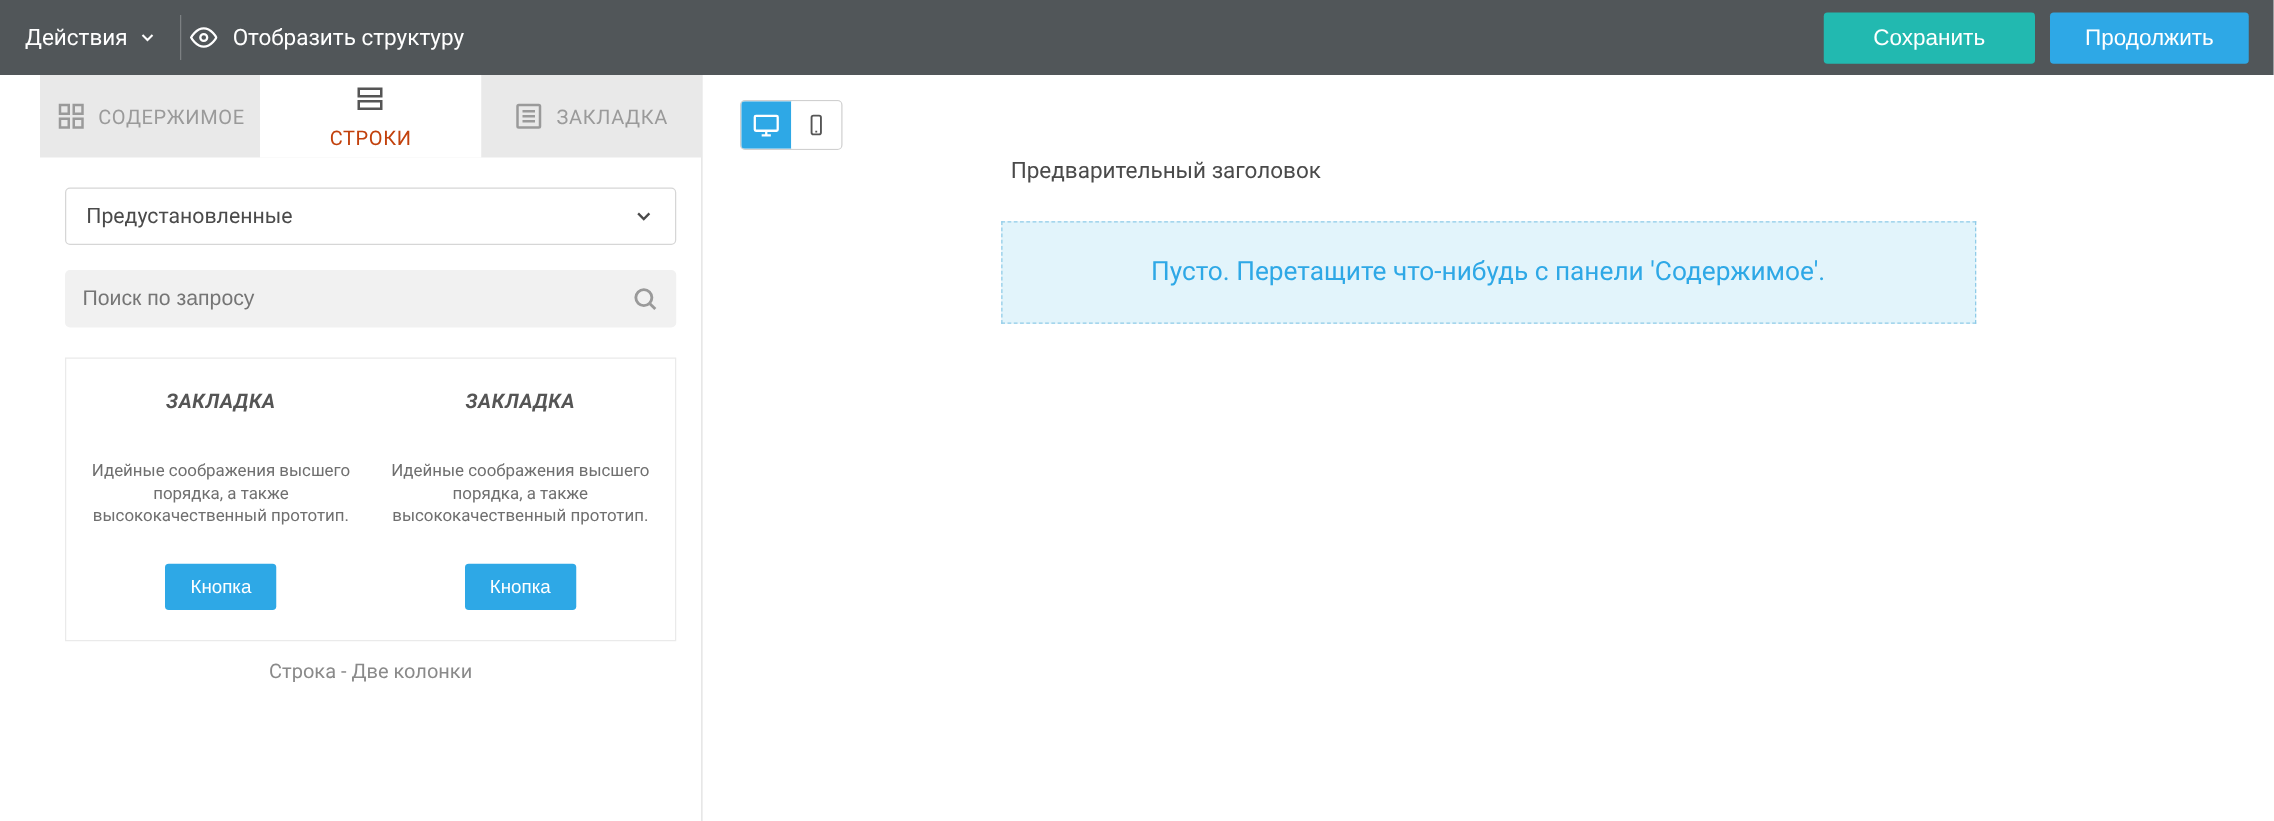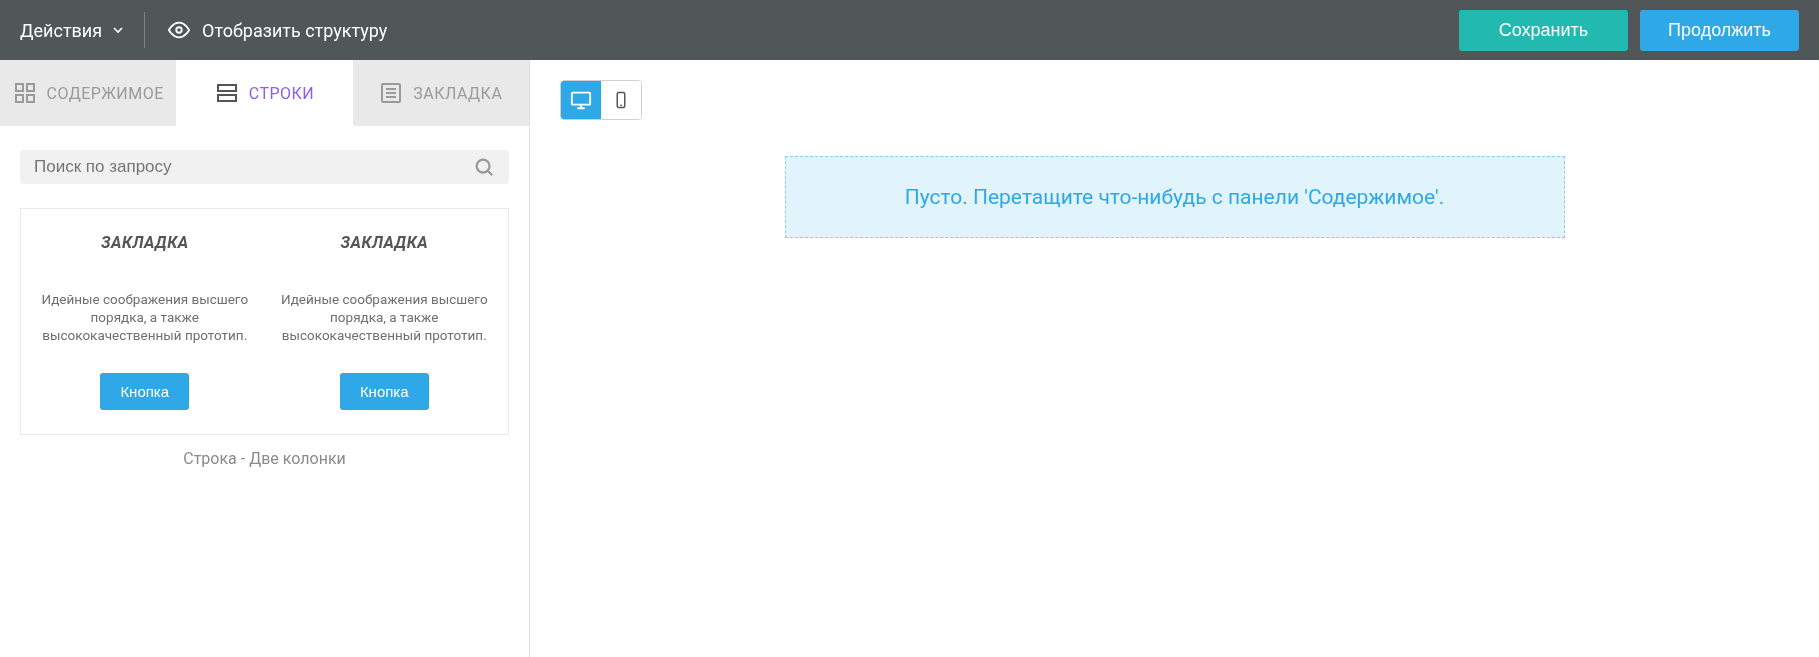--- a/index.html
+++ b/index.html
@@ -16,21 +16,21 @@
     height: 60px;
     background: #515659;
     display: flex;
     align-items: center;
     padding: 0 20px;
     color: #fff;
   }
   .topbar-left {
     display: flex;
     align-items: center;
-    gap: 23px;
+    gap: 7px;
   }
   .actions-btn {
     display: flex;
     align-items: center;
     gap: 8px;
     font-size: 18px;
     color: #fff;
     cursor: pointer;
     padding-right: 18px;
     border-right: 1px solid rgba(255,255,255,0.25);
@@ -65,20 +65,21 @@
     padding: 10px 28px;
     font-size: 18px;
     border-radius: 3px;
     cursor: pointer;
   }
 
   
   .main {
     display: flex;
     height: calc(100% - 60px);
+    padding-left: 32px;
   }
 
   
   .sidebar {
     width: 530px;
     background: #fff;
     border-right: 1px solid #e0e0e0;
     display: flex;
     flex-direction: column;
   }
@@ -93,21 +94,22 @@
     align-items: center;
     justify-content: center;
     gap: 10px;
     color: #9a9a9a;
     font-size: 16px;
     cursor: pointer;
     letter-spacing: 0.5px;
   }
   .tab.active {
     background: #fff;
-    color: #8b5cf6;
+    color: #c2410c;
+    flex-direction: column;
   }
   .tab svg { flex-shrink: 0; }
 
   .sidebar-body {
     padding: 24px 20px 0 20px;
     flex: 1;
     overflow: hidden;
   }
   .dropdown {
     border: 1px solid #d6d6d6;
@@ -118,21 +120,21 @@
     justify-content: space-between;
     padding: 0 16px;
     font-size: 17px;
     color: #4a4a4a;
     cursor: pointer;
     margin-bottom: 20px;
   }
   .search-wrap {
     background: #f1f1f1;
     border-radius: 4px;
-    height: 34px;
+    height: 46px;
     display: flex;
     align-items: center;
     padding: 0 14px;
     margin-bottom: 24px;
   }
   .search-wrap input {
     flex: 1;
     border: none;
     background: transparent;
     font-size: 17px;
@@ -286,20 +288,26 @@
             <rect x="3" y="3" width="18" height="18" rx="1"></rect>
             <line x1="7" y1="8" x2="17" y2="8"></line>
             <line x1="7" y1="12" x2="17" y2="12"></line>
             <line x1="7" y1="16" x2="17" y2="16"></line>
           </svg>
         <span>ЗАКЛАДКА</span>
       </div>
     </div>
 
     <div class="sidebar-body">
+      <div class="dropdown">
+        <span>Предустановленные</span>
+        <svg width="18" height="18" viewBox="0 0 24 24" fill="none" stroke="#4a4a4a" stroke-width="2.5">
+            <polyline points="6 9 12 15 18 9"></polyline>
+          </svg>
+      </div>
 
       <div class="search-wrap">
         <input type="text" placeholder="Поиск по запросу" style="">
         <svg width="22" height="22" viewBox="0 0 24 24" fill="none" stroke="#9a9a9a" stroke-width="2.5">
             <circle cx="11" cy="11" r="7"></circle>
             <line x1="21" y1="21" x2="16.5" y2="16.5"></line>
           </svg>
       </div>
 
       <div class="row-template">
@@ -331,19 +339,20 @@
       </div>
       <div class="device-btn">
         <svg width="18" height="18" viewBox="0 0 24 24" fill="none" stroke="#555" stroke-width="2">
             <rect x="7" y="2" width="10" height="20" rx="2"></rect>
             <line x1="11" y1="19" x2="13" y2="19"></line>
           </svg>
       </div>
     </div>
 
     <div class="preview-headers">
+      <div>Предварительный заголовок</div>
     </div>
 
     <div class="dropzone">
       <span>Пусто. Перетащите что-нибудь с панели 'Содержимое'.</span>
     </div>
   </div>
 </div>
 
 </body></html>

